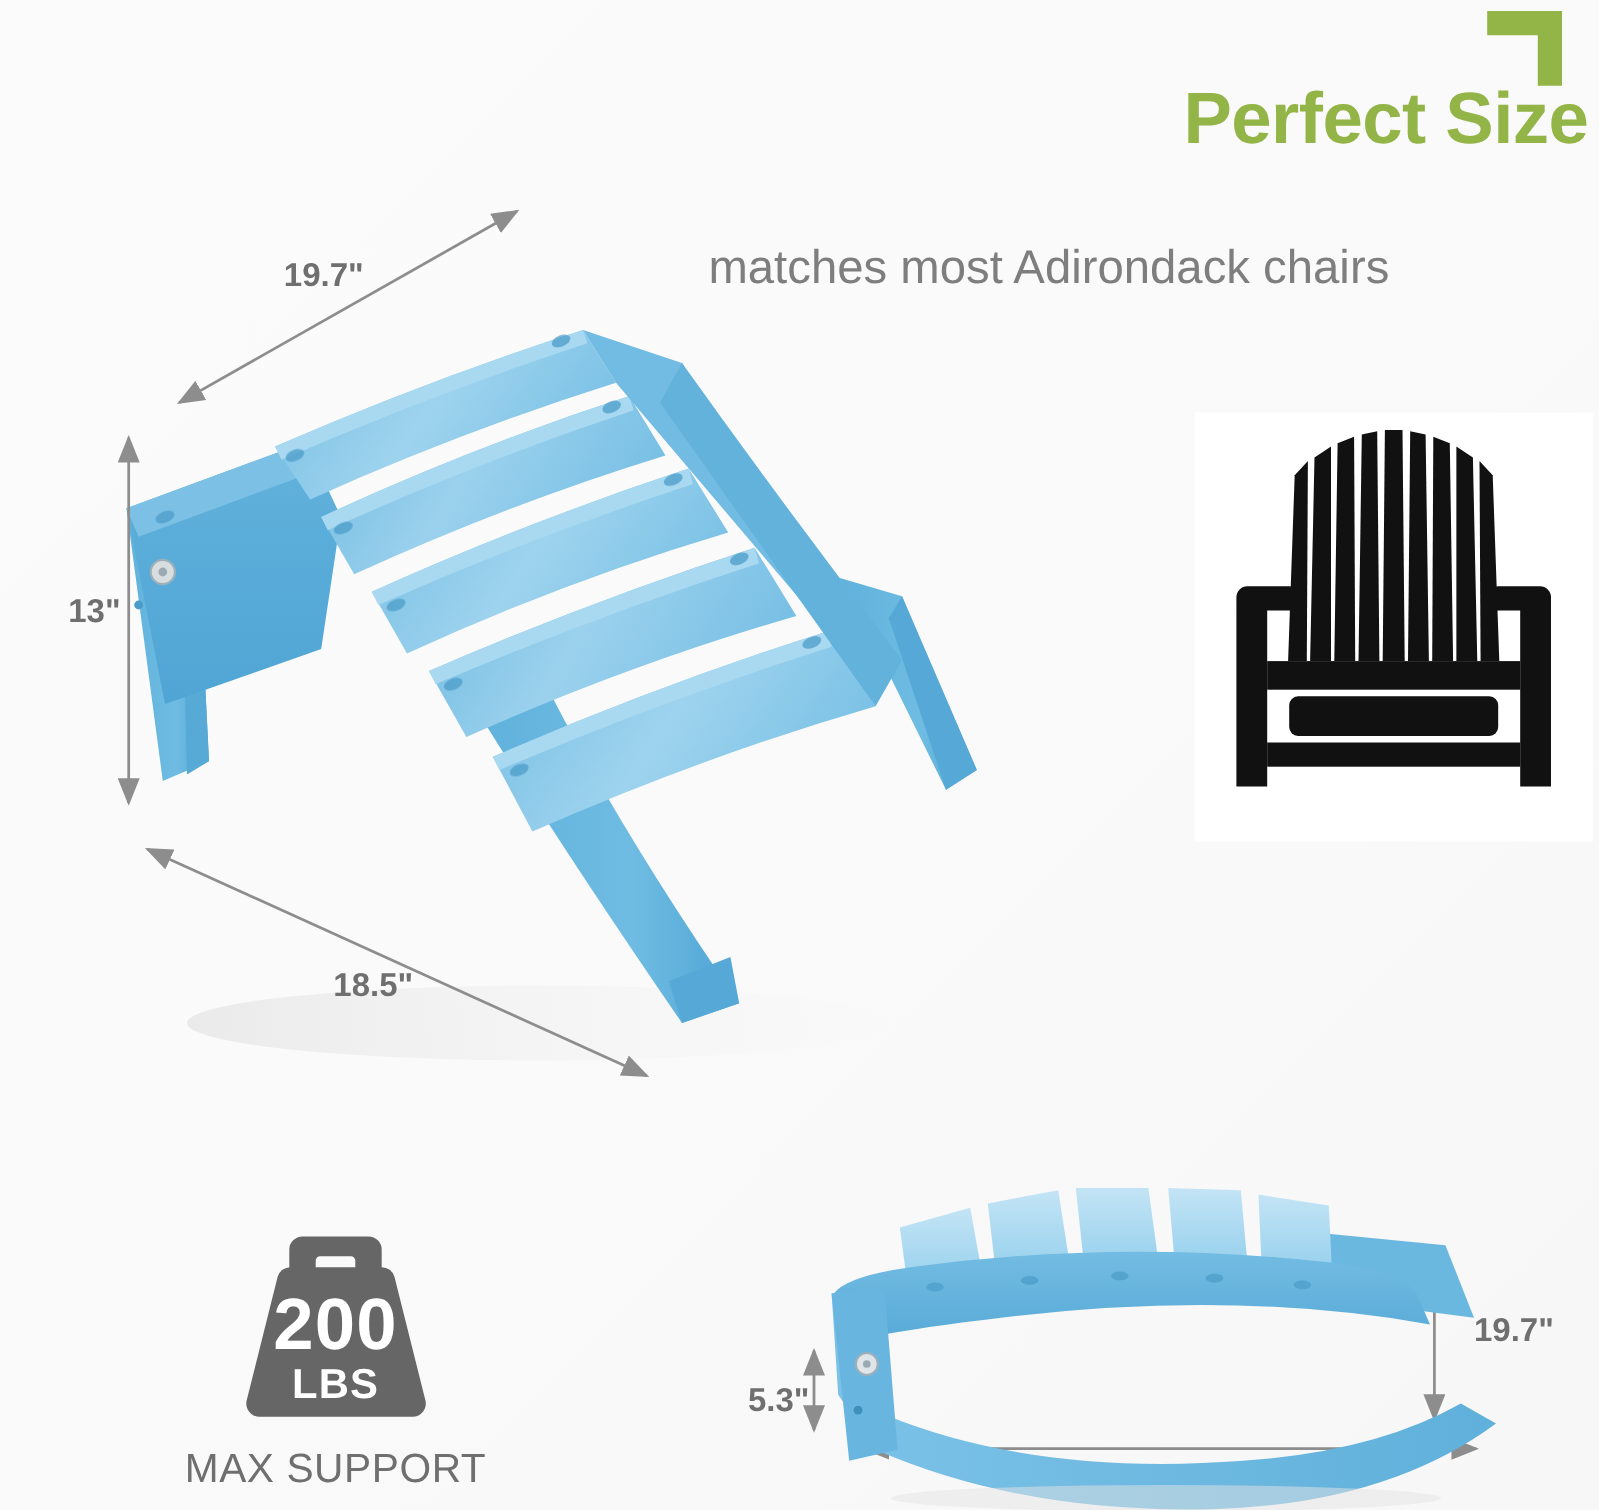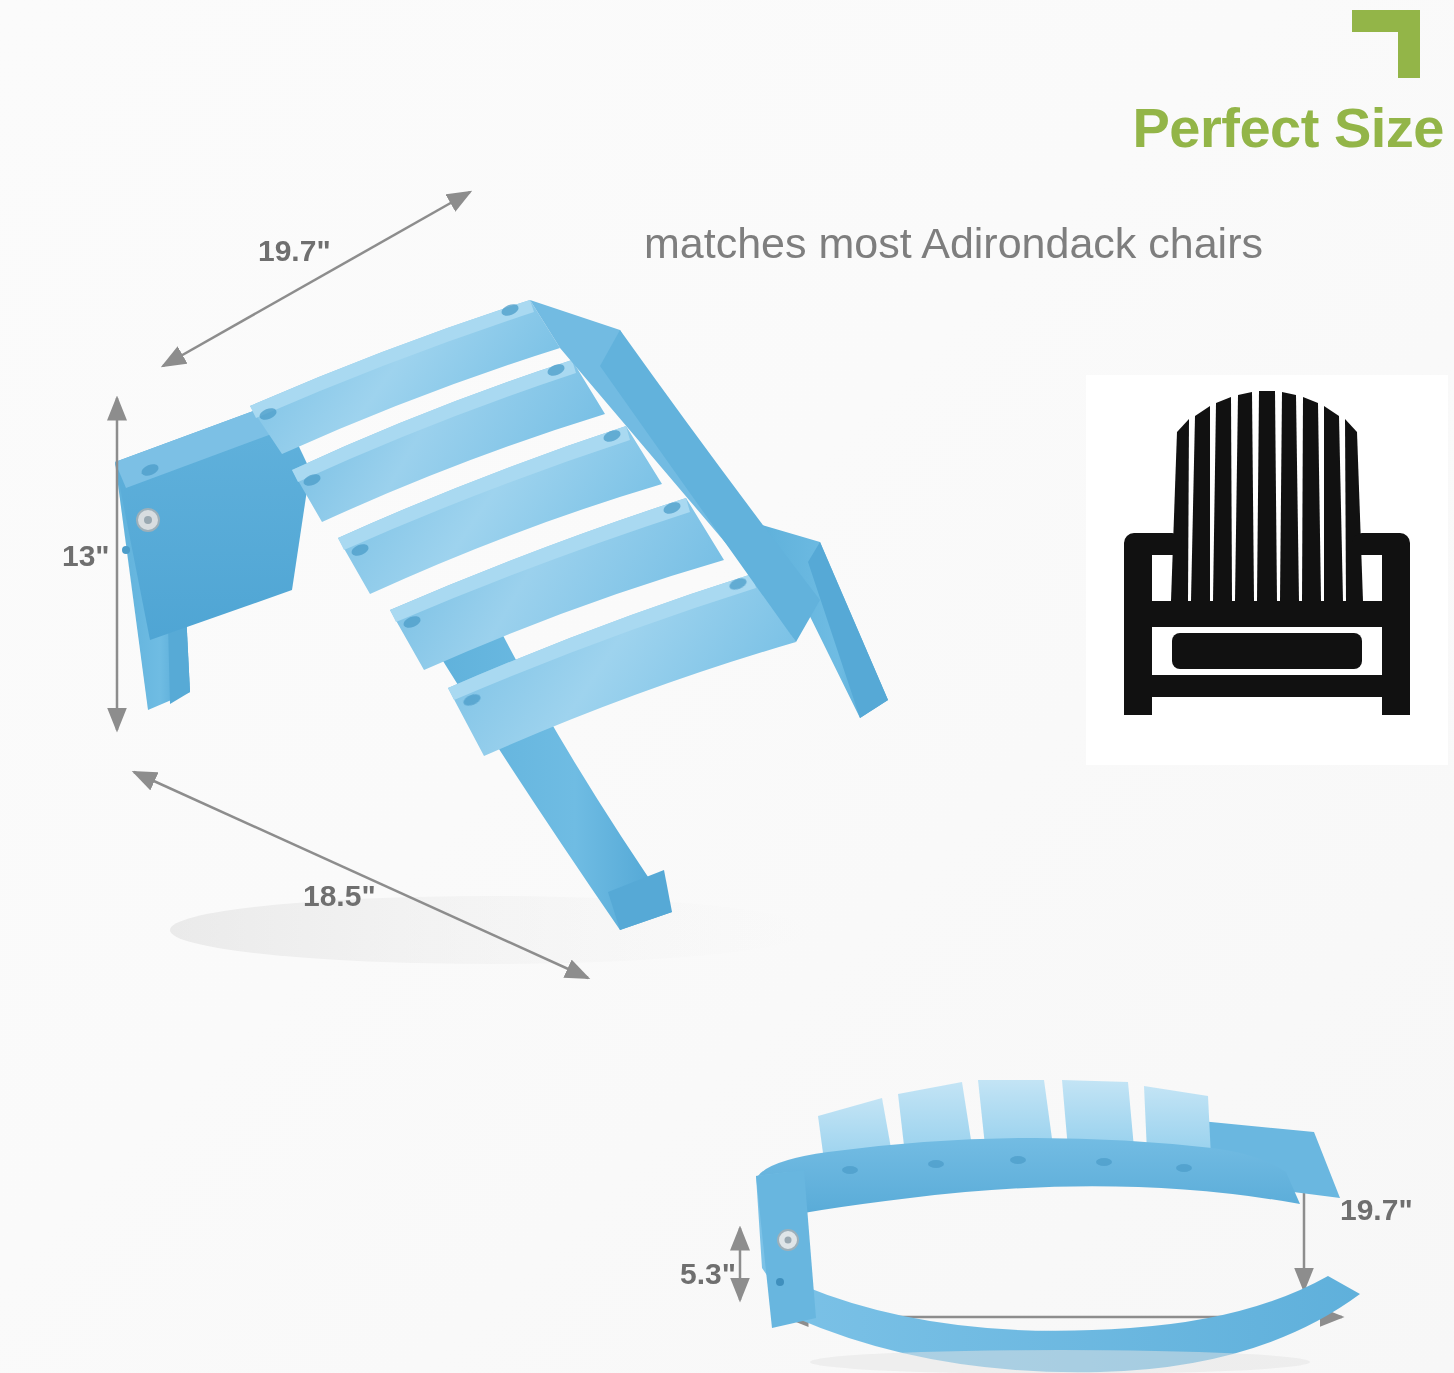--- a/index.html
+++ b/index.html
@@ -20,24 +20,24 @@
   .corner-bracket {
     position: absolute;
     top: 8px;
     right: 32px;
     width: 72px;
     height: 72px;
   }
   .title {
     position: absolute;
     right: 10px;
-    top: 100px;
+    top: 74px;
     width: 700px;
     text-align: right;
-    font-size: 56px;
+    font-size: 66px;
     font-weight: bold;
     color: #93b548;
     letter-spacing: -0.5px;
     line-height: 1;
     white-space: nowrap;
   }
   .subtitle {
     position: absolute;
     right: 10px;
     top: 222px;
@@ -291,20 +291,33 @@
     <line x1="786" y1="1317" x2="1342" y2="1317" stroke="#8d8d8d" stroke-width="2.5" marker-start="url(#ah2)" marker-end="url(#ah)"></line>
   </svg>
 
   <div class="dim-label dim-197-top">19.7"</div>
   <div class="dim-label dim-13">13"</div>
   <div class="dim-label dim-185">18.5"</div>
   <div class="dim-label dim-53">5.3"</div>
   <div class="dim-label dim-197-right">19.7"</div>
   <div class="dim-label dim-22">22"</div>
 
+  <div class="weight-block">
+    <div class="weight-icon">
+      <svg viewBox="0 0 200 178" xmlns="http://www.w3.org/2000/svg">
+
+        <path d="M70 6 h60 a12 12 0 0 1 12 12 v30 h-24 v-20 a4 4 0 0 0 -4 -4 h-28 a4 4 0 0 0 -4 4 v20 h-24 v-30 a12 12 0 0 1 12 -12 Z" fill="#666666"></path>
+
+        <path d="M58 34 h84 a12 12 0 0 1 11.6 8.6 l28 112 a12 12 0 0 1 -11.6 15.4 h-139 a12 12 0 0 1 -11.6 -15.4 l28 -112 a12 12 0 0 1 11.6 -8.6 Z" fill="#666666"></path>
+      </svg>
+      <div class="weight-number">200</div>
+      <div class="weight-unit">LBS</div>
+    </div>
+    <div class="weight-caption">MAX SUPPORT</div>
+  </div>
 
   <div class="folded">
     <svg viewBox="0 0 760 293" xmlns="http://www.w3.org/2000/svg">
       <defs>
         <linearGradient id="fSlat" x1="0" y1="0" x2="0" y2="1">
           <stop offset="0%" stop-color="#c3e4f5"></stop>
           <stop offset="70%" stop-color="#9ad2ee"></stop>
           <stop offset="100%" stop-color="#7cc1e6"></stop>
         </linearGradient>
         <linearGradient id="fBody" x1="0" y1="0" x2="0" y2="1">

